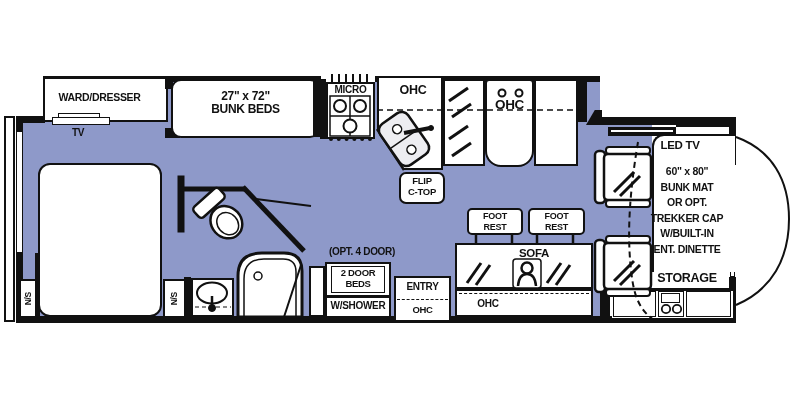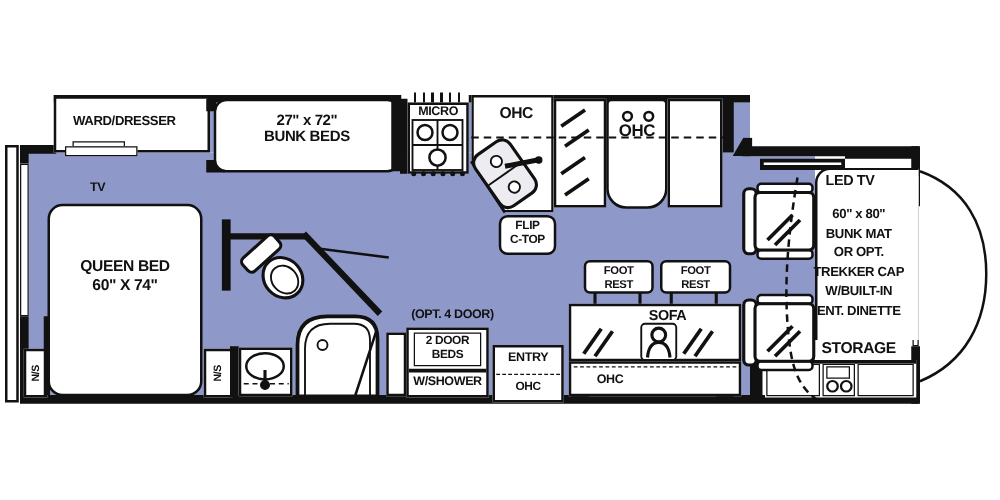--- a/index.html
+++ b/index.html
@@ -38,21 +38,21 @@
   <div class="abs wall" style="left:594px;top:117px;width:141px;height:8px;"></div>
   <div class="abs wall" style="left:729px;top:117px;width:7px;height:48px;"></div>
   <div class="abs box" style="left:730px;top:165px;width:5px;height:112px;border-width:1px;"></div>
   <div class="abs wall" style="left:729px;top:277px;width:7px;height:46px;"></div>
   <div class="abs wall" style="left:600px;top:288px;width:10px;height:34px;"></div>
 
   <div class="abs box" style="left:43px;top:76px;width:125px;height:46px;border-width:3px 2px 2px 2px;"></div>
   <div class="abs lbl" style="left:43px;top:76px;width:113px;height:44px;font-size:10.5px;">WARD/DRESSER</div>
   <div class="abs box" style="left:58px;top:113px;width:42px;height:5px;border-width:1px;"></div>
   <div class="abs box" style="left:52px;top:117px;width:58px;height:8px;border-width:1.5px;"></div>
-  <div class="abs lbl" style="left:56px;top:144px;width:44px;height:14px;font-size:10px;">TV</div>
+  <div class="abs lbl" style="left:56px;top:126px;width:44px;height:14px;font-size:10px;">TV</div>
 
   <div class="abs wall" style="left:165px;top:79px;width:8px;height:10px;"></div>
   <div class="abs wall" style="left:165px;top:128px;width:15px;height:10px;"></div>
   <div class="abs box" style="left:171px;top:79px;width:149px;height:59px;border-width:2.5px;border-radius:10px;"></div>
   <div class="abs wall" style="left:313px;top:80px;width:8px;height:57px;"></div>
   <div class="abs lbl" style="left:171px;top:90px;width:149px;font-size:12px;flex-direction:column;">
     <span>27" x 72"</span>
     <span>BUNK BEDS</span>
   </div>
 
@@ -92,24 +92,20 @@
   <div class="abs" style="left:612px;top:288px;width:121px;height:30px;background:#fff;border-top:3px solid var(--wall);"></div>
   <div class="abs box" style="left:613px;top:291px;width:43px;height:26px;border-width:1.5px;"></div>
   <div class="abs box" style="left:658px;top:291px;width:26px;height:26px;border-width:1.5px;"></div>
   <div class="abs box" style="left:661px;top:293px;width:19px;height:10px;border-width:1px;"></div>
   <div class="abs box" style="left:686px;top:291px;width:45px;height:26px;border-width:1.5px;"></div>
 
   <div class="abs box" style="left:19px;top:279px;width:19px;height:39px;"></div>
   <div class="abs lbl" style="left:19px;top:279px;width:19px;height:39px;font-size:8.5px;"><span class="vtext">N/S</span></div>
   <div class="abs wall" style="left:35px;top:253px;width:5px;height:63px;"></div>
   <div class="abs box" style="left:38px;top:163px;width:124px;height:154px;border-width:2.5px;border-radius:12px;"></div>
-  <div class="abs lbl" style="left:38px;top:206px;width:124px;font-size:12.5px;line-height:14.5px;flex-direction:column;">
-    <span>QUEEN BED</span>
-    <span>60" X 74"</span>
-  </div>
   <div class="abs box" style="left:163px;top:279px;width:23px;height:39px;"></div>
   <div class="abs lbl" style="left:163px;top:279px;width:23px;height:39px;font-size:8.5px;"><span class="vtext">N/S</span></div>
   <div class="abs wall" style="left:184px;top:277px;width:7px;height:41px;"></div>
 
   <div class="abs box" style="left:191px;top:278px;width:43px;height:39px;"></div>
 
   <div class="abs lbl" style="left:240px;top:287px;width:58px;height:13px;font-size:9.5px;">SHOWER</div>
 
   <div class="abs box" style="left:309px;top:266px;width:16px;height:51px;"></div>
   <div class="abs lbl" style="left:314px;top:245px;width:96px;height:13px;font-size:10px;">(OPT. 4 DOOR)</div>

